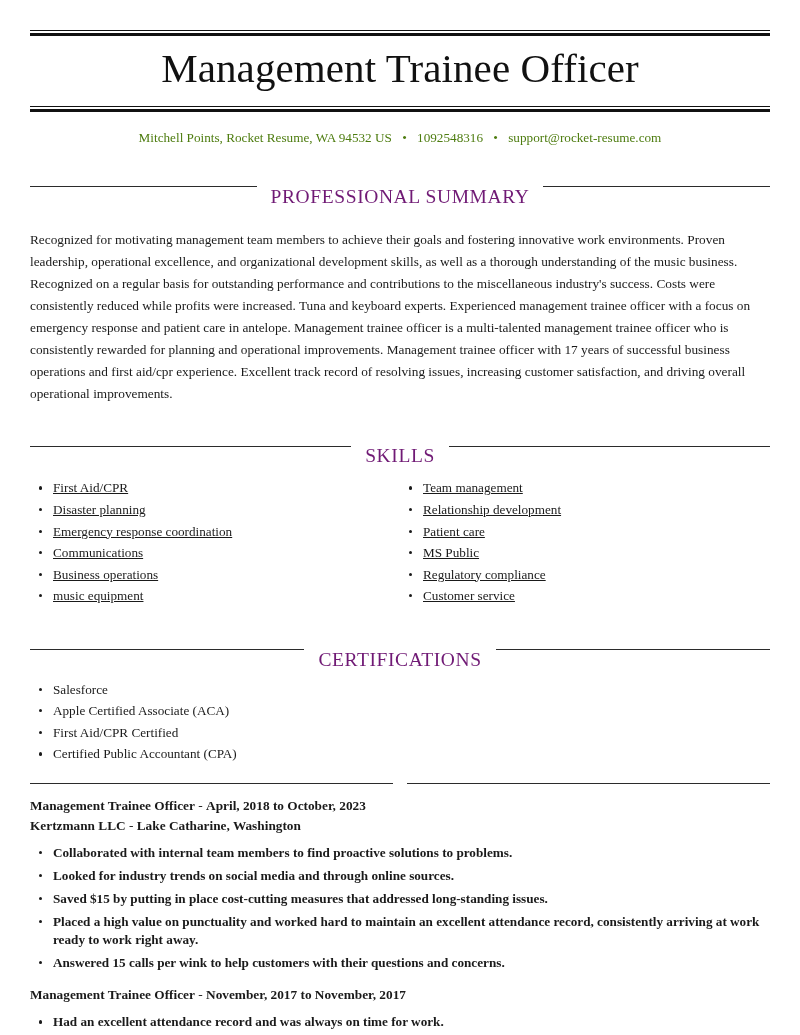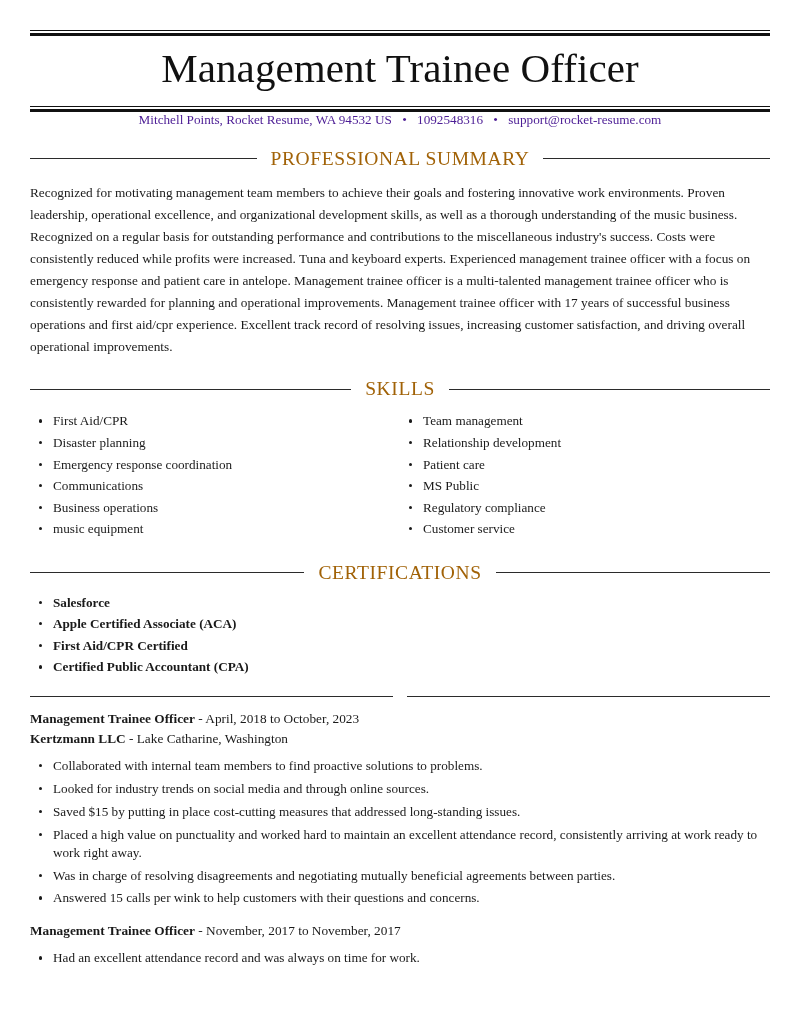--- a/index.html
+++ b/index.html
@@ -40,21 +40,22 @@
     font-size: 41px;
     font-weight: 400;
     line-height: 1.12;
     letter-spacing: 0.1px;
     margin: 10px 0 0 0;
     color: #111;
   }
   .contact-line {
     text-align: center;
     font-size: 13.2px;
-    color: #4c1d95;
+    margin-top: 18px;
+    color: #4d7c0f;
   }
   .contact-sep {
     padding: 0 7px;
   }
 
   
   .section-head {
     display: flex;
     align-items: center;
     gap: 14px;
@@ -62,30 +63,31 @@
   }
   .section-head .line {
     flex: 1 1 auto;
     height: 0;
     border-top: 1.3px solid #2b2b2b;
   }
   .section-head .title {
     flex: 0 0 auto;
     font-size: 19.5px;
     letter-spacing: 0.6px;
-    color: #a16207;
+    color: #701a75;
     white-space: nowrap;
+    margin-top: 20px;
   }
 
   
   .summary {
     font-size: 13.3px;
     line-height: 1.66;
     text-align: left;
-    margin-top: 12px;
+    margin-top: 21px;
   }
 
   ul.bullets {
     list-style: none;
     margin: 10px 0 0 0;
     padding: 0;
   }
   ul.bullets li {
     position: relative;
     padding-left: 23px;
@@ -107,50 +109,51 @@
   
   .two-col {
     display: flex;
     margin-top: 2px;
   }
   .two-col > div {
     width: 50%;
   }
   .two-col ul.bullets li {
     margin-bottom: 4px;
+    text-decoration: underline;
   }
 
   
   .certs ul.bullets li {
     margin-bottom: 4px;
-    font-weight: bold;
   }
 
   
   .job {
     margin-top: 14px;
   }
   .job.first {
     margin-top: 12px;
   }
   .job-line {
     font-size: 13.3px;
     line-height: 1.5;
   }
   .job-line .strong {
     font-weight: 700;
   }
   .job-line .dash {
     font-weight: 400;
   }
   .job-line .light {
-    font-weight: 400;
+    font-weight: 700;
   }
   .job ul.bullets {
     margin-top: 8px;
+    font-weight: bold;
   }
   .job ul.bullets li {
     margin-bottom: 5px;
     line-height: 1.36;
   }
 </style>
 </head>
 <body>
 
 <div class="page">
@@ -235,21 +238,20 @@
     <div class="job-line">
       <span class="strong">Kertzmann LLC</span>
       <span class="dash">-</span>
       <span class="light">Lake Catharine, Washington</span>
     </div>
     <ul class="bullets">
       <li>Collaborated with internal team members to find proactive solutions to problems.</li>
       <li>Looked for industry trends on social media and through online sources.</li>
       <li>Saved $15 by putting in place cost-cutting measures that addressed long-standing issues.</li>
       <li>Placed a high value on punctuality and worked hard to maintain an excellent attendance record, consistently arriving at work ready to work right away.</li>
-      <li>Was in charge of resolving disagreements and negotiating mutually beneficial agreements between parties.</li>
       <li>Answered 15 calls per wink to help customers with their questions and concerns.</li>
     </ul>
   </div>
 
   <div class="job">
     <div class="job-line">
       <span class="strong">Management Trainee Officer</span>
       <span class="dash">-</span>
       <span class="light">November, 2017 to November, 2017</span>
     </div>

